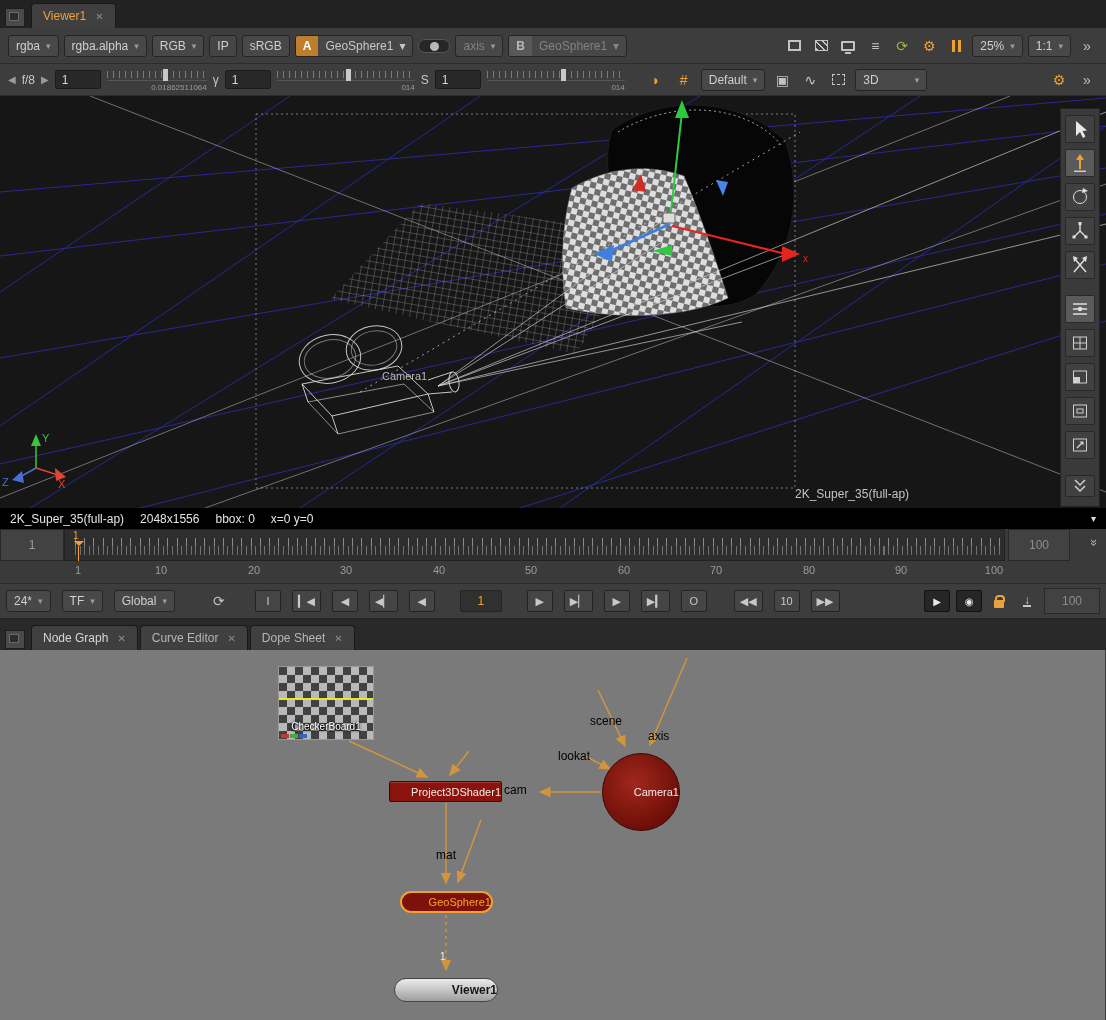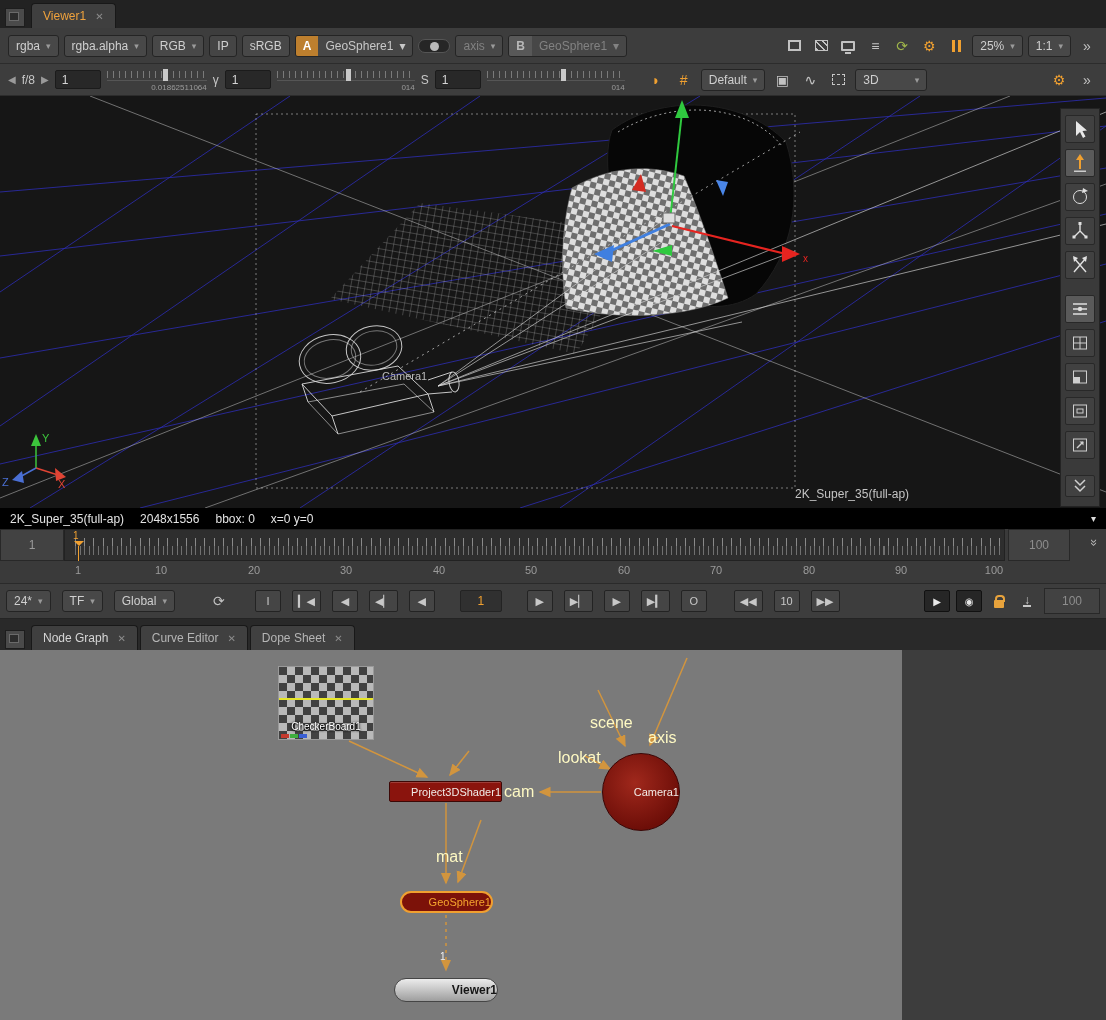--- a/index.html
+++ b/index.html
@@ -84,37 +84,37 @@
     display:flex;align-items:center;justify-content:center;color:#c8c8c8;font-size:11px;padding:0 5px}
   .framebox{color:#f0a030;background:#303030;border:1px solid #232323;border-radius:2px;height:22px;
     min-width:42px;display:flex;align-items:center;justify-content:center}
   .rightcluster{margin-left:auto;display:flex;align-items:center;gap:6px}
   .dkbtn{width:26px;height:22px;background:#262626;border:1px solid #111;border-radius:2px;display:flex;align-items:center;justify-content:center;color:#e8e8e8;font-size:10px}
   .lock{width:10px;height:8px;background:#e8a33c;border-radius:1px;position:relative;margin-top:5px}
   .lock::before{content:"";position:absolute;left:1px;top:-5px;width:6px;height:5px;border:2px solid #e8a33c;border-bottom:none;border-radius:4px 4px 0 0}
   .save{color:#c8c8c8;border-bottom:2px solid #c8c8c8;line-height:10px;font-size:12px;padding:0 1px}
   
   .ngtabs{position:absolute;left:0;top:619px;right:0;height:31px;background:#292929;display:flex;align-items:flex-end}
-  .nodegraph{position:absolute;left:0;top:650px;width:902px;height:370px;background:#7a7a7a;overflow:hidden}
+  .nodegraph{position:absolute;left:0;top:650px;width:1105px;height:370px;background:#7a7a7a;overflow:hidden}
   .pipes{position:absolute;left:0;top:0;pointer-events:none}
   .node{position:absolute;display:flex;align-items:center;justify-content:flex-end;font-size:11px}
   .node-checker{left:278px;top:16px;width:96px;height:74px;border:1px solid #9a9a9a;
     background:repeating-conic-gradient(#b9b9b9 0% 25%, #414141 0% 50%);background-size:16px 16px;position:absolute}
   .node-checker .yline{position:absolute;left:0;right:0;top:31px;height:2px;background:#e6e62a}
   .node-checker .nlabel{position:absolute;left:0;right:0;bottom:7px;text-align:center;color:#fff;font-size:10px;text-shadow:0 1px 2px #000,0 0 3px #000}
   .node-checker .chips{position:absolute;left:2px;bottom:1px;display:flex;gap:1px}
   .node-checker .chips i{width:8px;height:4px;display:block}
   .node-shader{left:389px;top:131px;width:113px;height:21px;background:#8a140d;border:1px solid #3c0806;border-radius:2px;
     color:#f1ece8;box-shadow:inset 0 1px 0 rgba(255,255,255,.18)}
   .node-camera{left:602px;top:103px;width:78px;height:78px;border-radius:50%;
     background:radial-gradient(circle at 42% 38%, #a0281c, #6d0e08 72%);border:1px solid #3a0605;color:#f2ece8}
   .node-geo{left:400px;top:241px;width:93px;height:22px;border-radius:11px;background:#7c1209;border:2px solid #f0a030;color:#f5a52e}
   .node-viewer{left:394px;top:328px;width:104px;height:24px;border-radius:12px;background:linear-gradient(#ececec,#9e9e9e);
     border:1px solid #454545;color:#151515;font-weight:bold;font-size:12px}
-  .pl{position:absolute;color:#fef9c3;font-size:16px}
+  .pl{position:absolute;color:#000000;font-size:12px}
   .pl.white{color:#f2f2f2;font-size:10px}
 </style>
 </head>
 <body>
 
 <div class="window">
 
   <div class="tabbar">
     <div class="panelicon"></div>
     <div class="tab focused">

